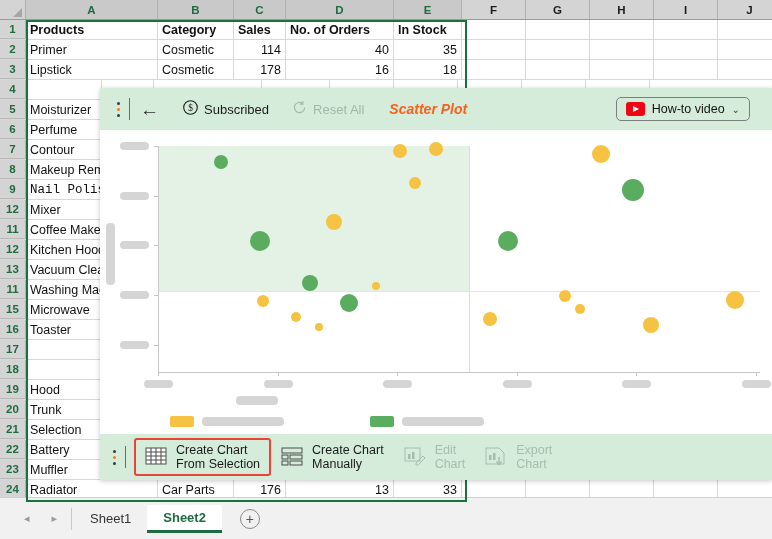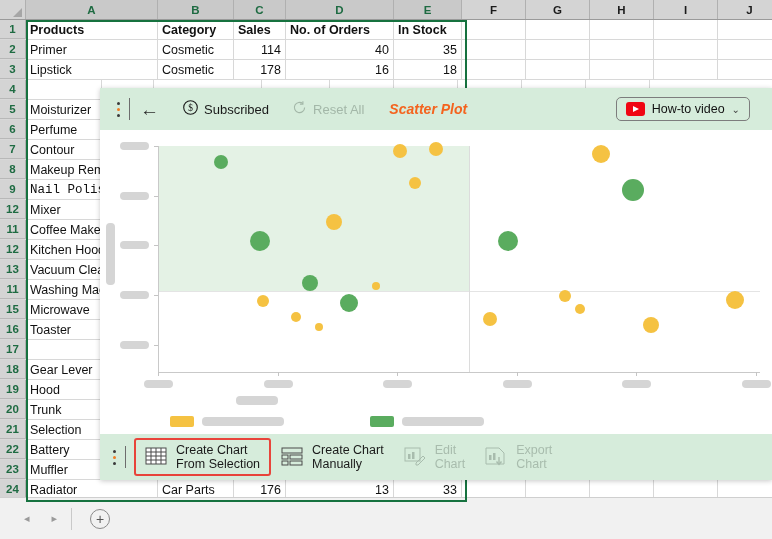--- a/index.html
+++ b/index.html
@@ -341,21 +341,20 @@
             <div class="cell" style="width: 108px; flex: 0 0 108px;"></div>
             <div class="cell" style="width: 68px; flex: 0 0 68px;"></div>
             <div class="cell" style="width: 64px; flex: 0 0 64px;"></div>
             <div class="cell" style="width: 64px; flex: 0 0 64px;"></div>
             <div class="cell" style="width: 64px; flex: 0 0 64px;"></div>
             <div class="cell" style="width: 64px; flex: 0 0 64px;"></div>
             <div class="cell" style="width: 64px; flex: 0 0 64px;"></div>
           </div>
           <div class="grid-row">
             <div class="row-head">18</div>
-            <div class="cell" style="width: 132px; flex: 0 0 132px;">Gear Lever</div>
             <div class="cell" style="width: 76px; flex: 0 0 76px;"></div>
             <div class="cell" style="width: 52px; flex: 0 0 52px;"></div>
             <div class="cell" style="width: 108px; flex: 0 0 108px;"></div>
             <div class="cell" style="width: 68px; flex: 0 0 68px;"></div>
             <div class="cell" style="width: 64px; flex: 0 0 64px;"></div>
             <div class="cell" style="width: 64px; flex: 0 0 64px;"></div>
             <div class="cell" style="width: 64px; flex: 0 0 64px;"></div>
             <div class="cell" style="width: 64px; flex: 0 0 64px;"></div>
             <div class="cell" style="width: 64px; flex: 0 0 64px;"></div>
           </div>
@@ -440,20 +439,24 @@
         </div>
   </div>
   <div class="sel-outline" id="selbox" style="left: 26px; top: 20px; width: 441px; height: 482px;"></div>
 </div>
 
 <div class="tabbar">
   <div class="nav-arrows">
     <span class="nav-arrow">◂</span>
     <span class="nav-arrow">▸</span>
   </div>
+  <div id="sheettabs" style="display:flex;align-items:center">
+        <div class="sheet-tab">Sheet1</div>
+        <div class="sheet-tab active">Sheet2</div>
+      </div>
   <div class="add-sheet">+</div>
 </div>
 
 <div class="pane">
 
   <div class="pane-top">
     <div class="dots">
       <span class="dot"></span>
           <span class="dot o"></span>
           <span class="dot"></span>

